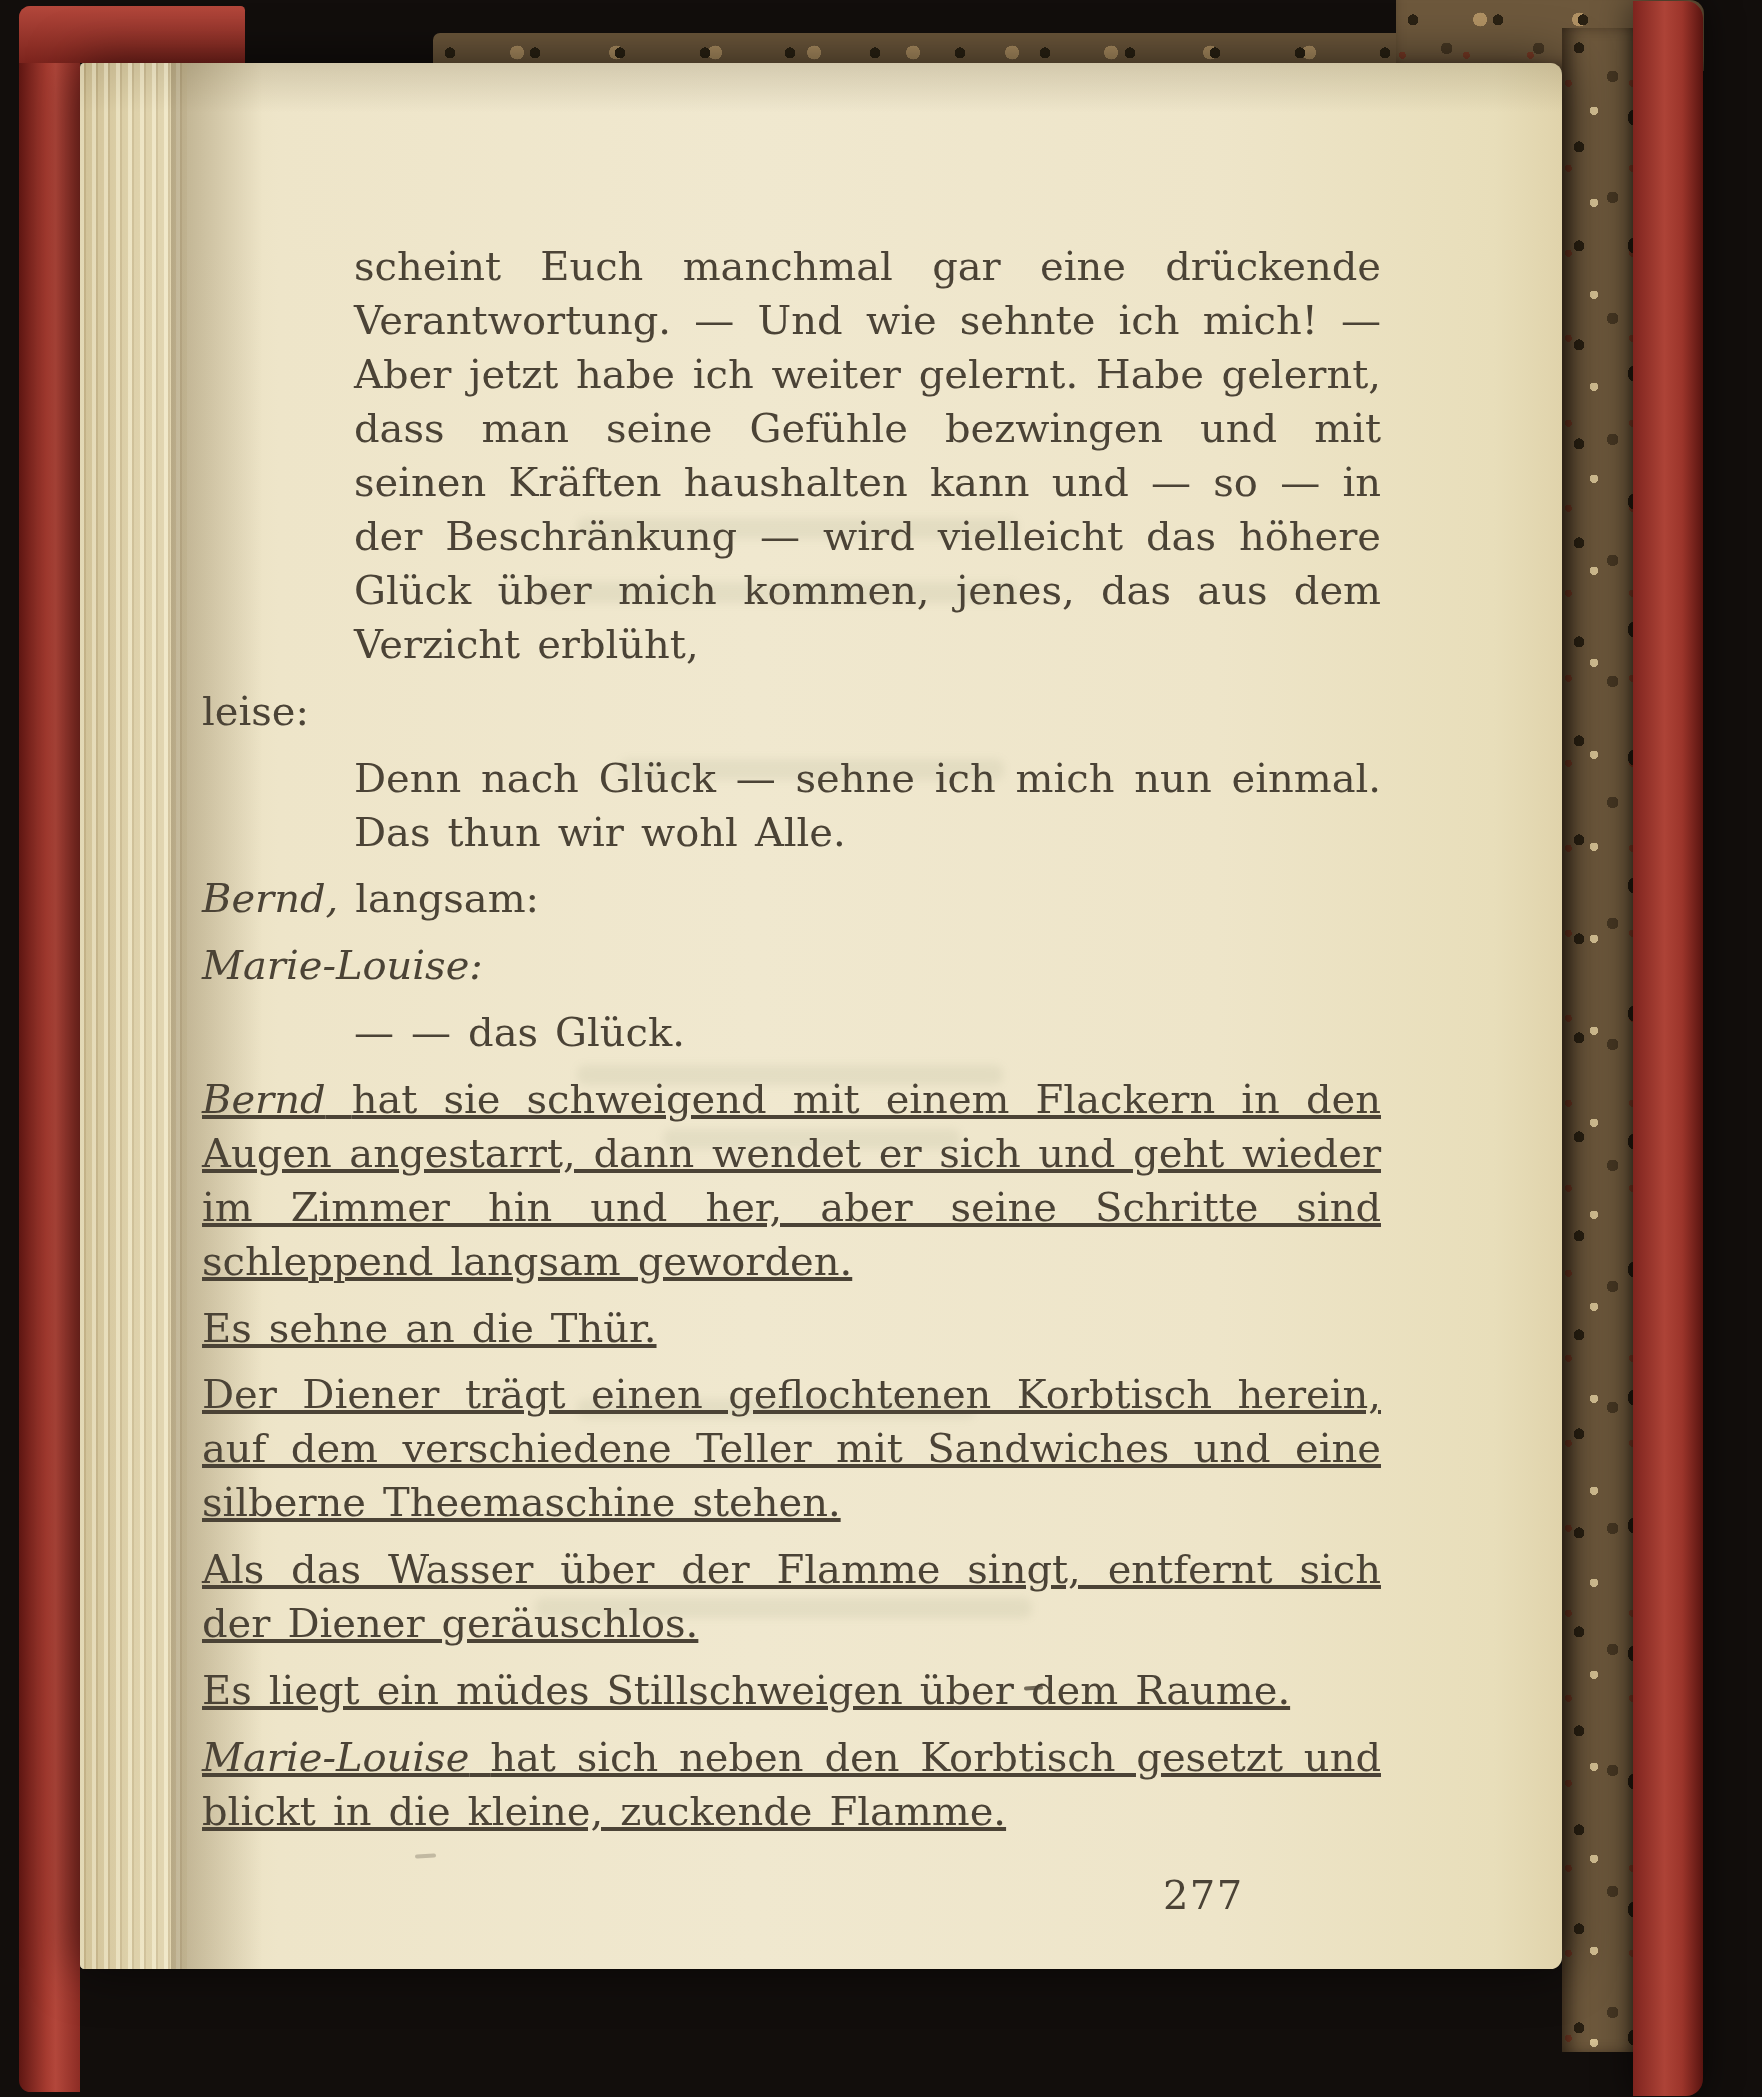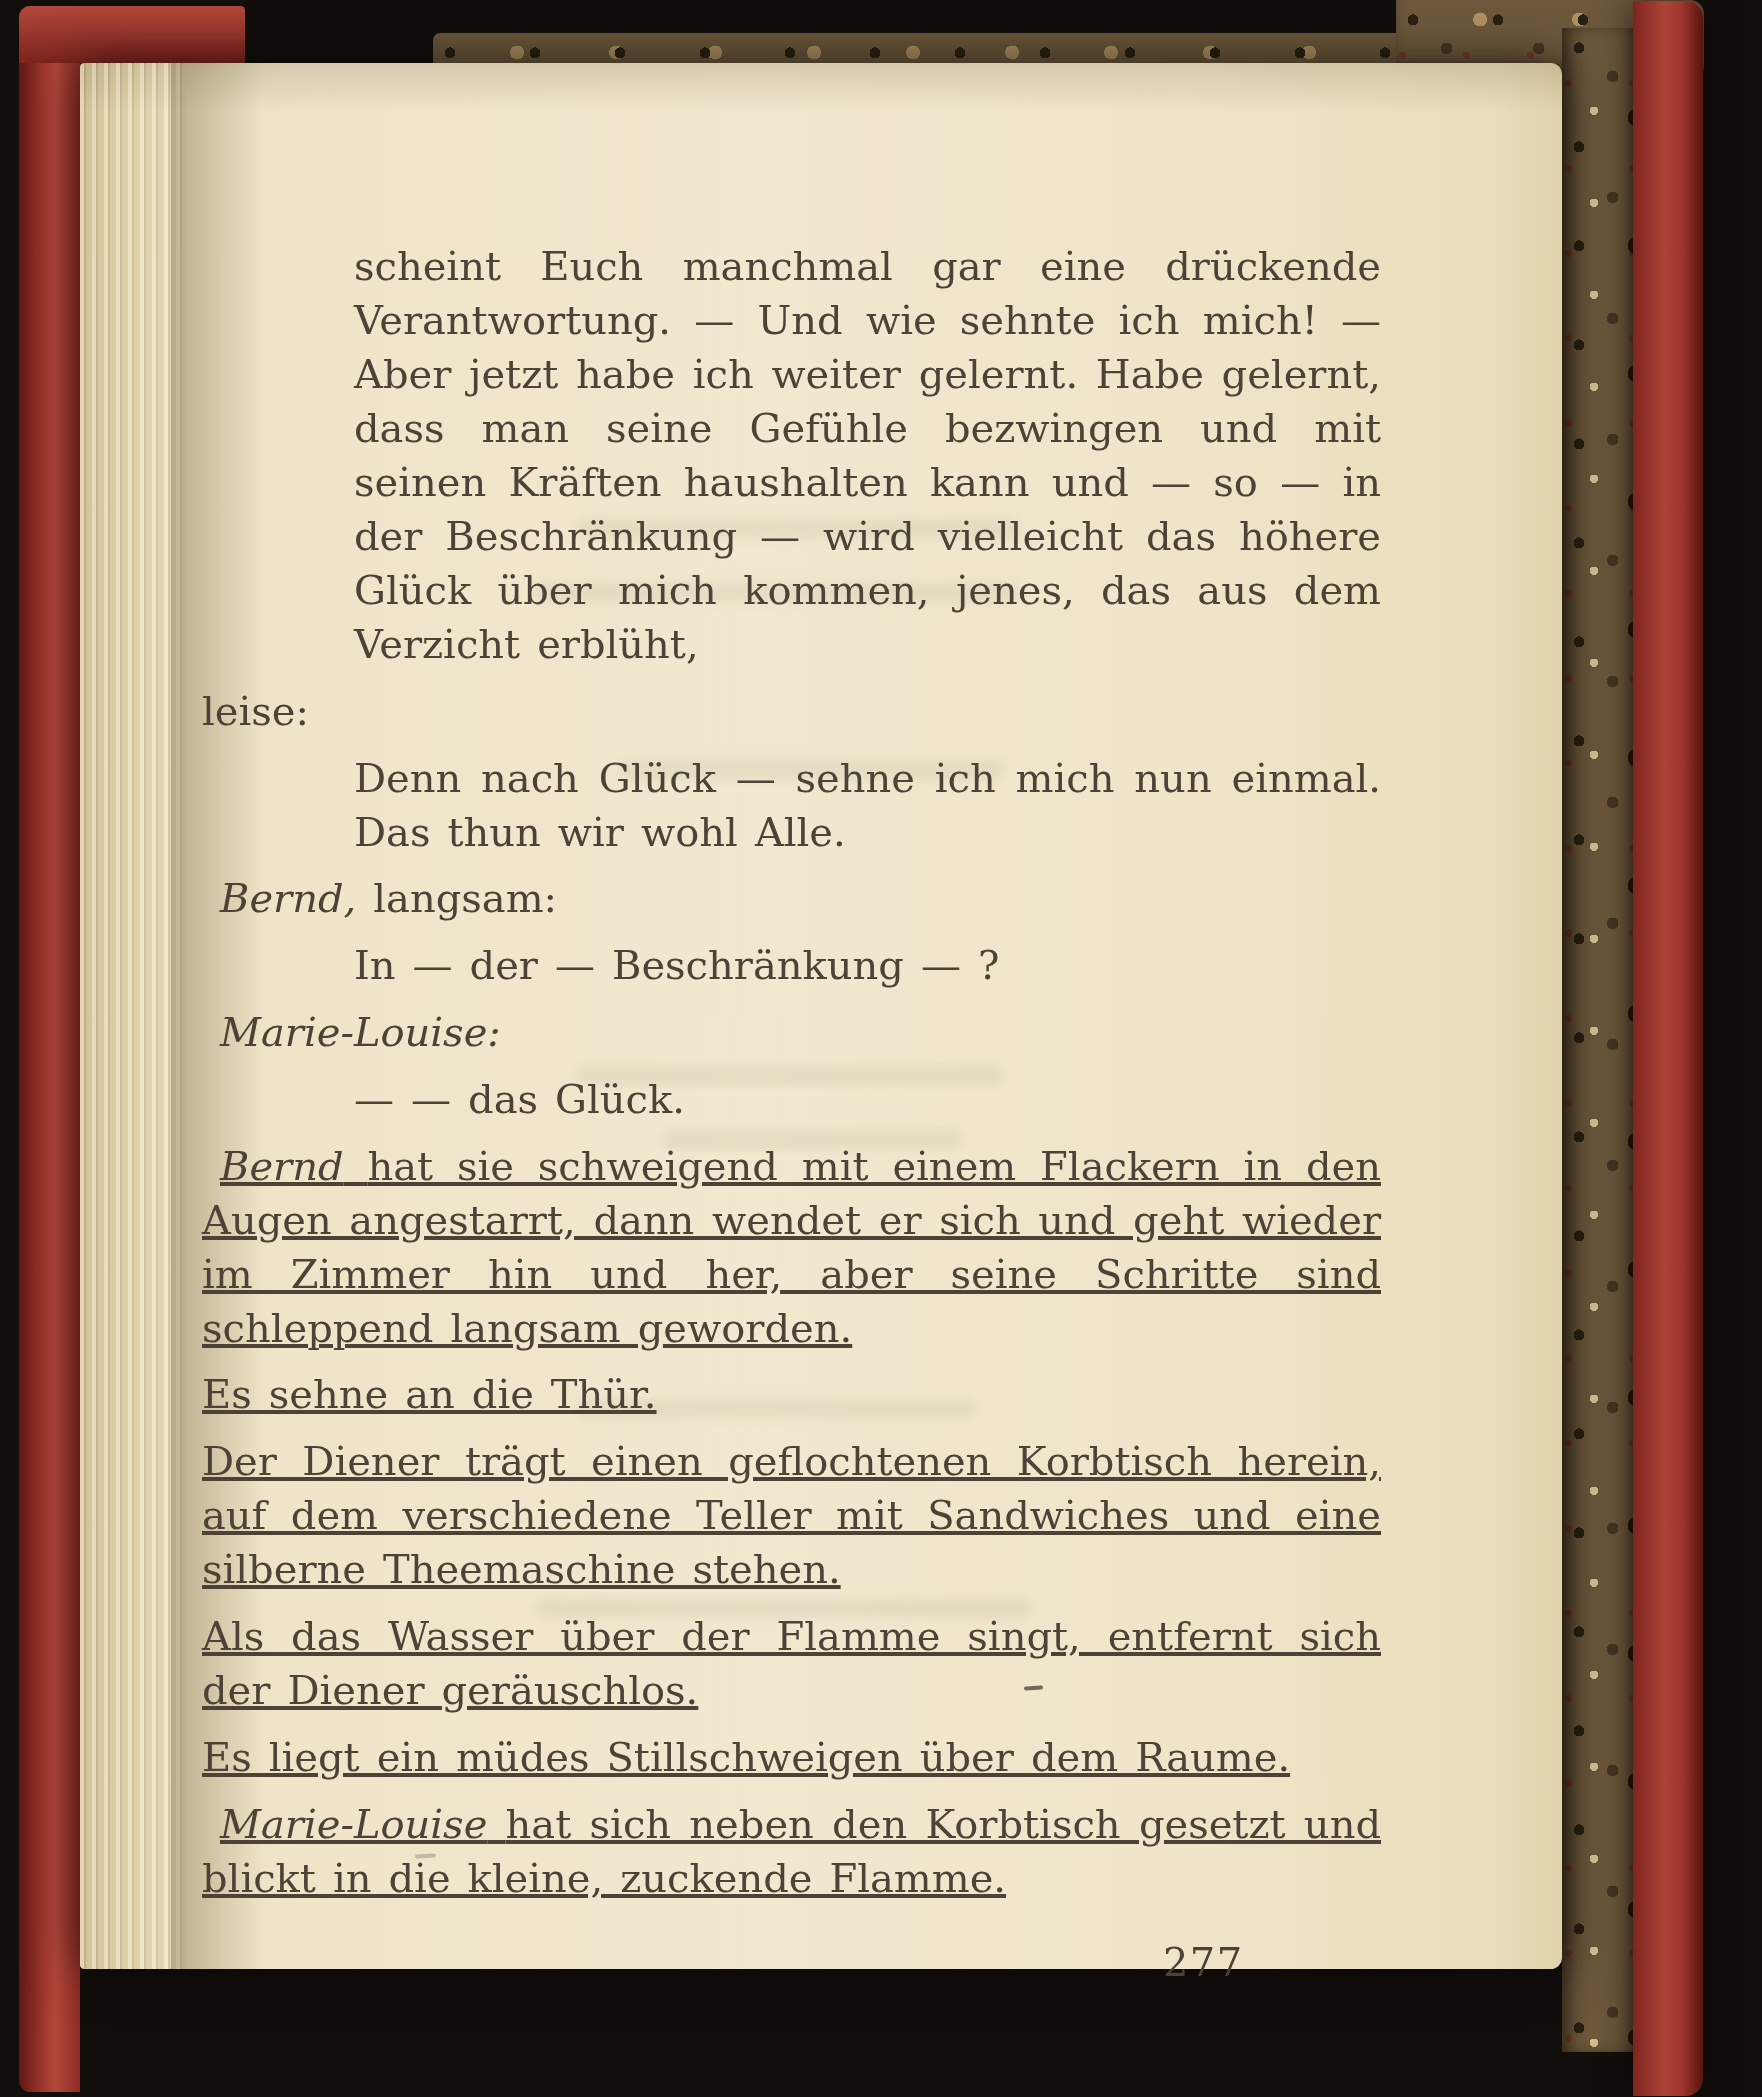--- a/index.html
+++ b/index.html
@@ -82,21 +82,21 @@
 
   
   .text-block{
     left:122px;top:176px;width:1179px;
     color:#4b4336;font-size:40px;line-height:54px;word-spacing:4.3px;
   }
   p.para{margin:0 0 12.8px;}
   p.speech{margin-left:152px;text-align:justify;}
   p.stage{text-align:justify;text-decoration:underline;}
   p.cue{text-align:left;}
-  .speaker{font-style:italic;margin-left:18px;}
+  .speaker{font-style:italic;}
   .page-number{
     margin:30px 0 0 961px;font-size:40px;letter-spacing:1.4px;color:#4b4336;
   }
 </style>
 </head>
 <body>
 
 <div class="abs cover-left"></div>
 <div class="abs cover-top-left"></div>
 <div class="abs top-edge marble"></div>
@@ -118,21 +118,20 @@
 
   <div class="abs speck" style="left:944px;top:1623px;width:18.5px;height:4.3px;"></div>
   <div class="abs speck light" style="left:335px;top:1791px;width:21px;height:3.6px;"></div>
 
   <div class="abs text-block">
 
   <p class="para speech"><span>scheint Euch manchmal gar eine drückende Verantwortung. — Und wie sehnte ich mich! — Aber jetzt habe ich weiter gelernt. Habe gelernt, dass man seine Gefühle bezwingen und mit seinen Kräften haushalten kann und — so — in der Beschränkung — wird vielleicht das höhere Glück über mich kommen, jenes, das aus dem Verzicht erblüht,</span></p>
       <p class="para cue"><span>leise:</span></p>
       <p class="para speech"><span>Denn nach Glück — sehne ich mich nun einmal. Das thun wir wohl Alle.</span></p>
       <p class="para cue"><span class="speaker">Bernd,</span> <span>langsam:</span></p>
-      <p class="para speech"><span>In — der — Beschränkung — ?</span></p>
       <p class="para cue"><span class="speaker">Marie-Louise:</span> <span></span></p>
       <p class="para speech"><span>— — das Glück.</span></p>
       <p class="para stage"><span class="speaker">Bernd</span> <span>hat sie schweigend mit einem Flackern in den Augen angestarrt, dann wendet er sich und geht wieder im Zimmer hin und her, aber seine Schritte sind schleppend langsam geworden.</span></p>
       <p class="para stage"><span>Es sehne an die Thür.</span></p>
       <p class="para stage"><span>Der Diener trägt einen geflochtenen Korbtisch herein, auf dem verschiedene Teller mit Sandwiches und eine silberne Theemaschine stehen.</span></p>
       <p class="para stage"><span>Als das Wasser über der Flamme singt, entfernt sich der Diener geräuschlos.</span></p>
       <p class="para stage"><span>Es liegt ein müdes Stillschweigen über dem Raume.</span></p>
       <p class="para stage"><span class="speaker">Marie-Louise</span> <span>hat sich neben den Korbtisch gesetzt und blickt in die kleine, zuckende Flamme.</span></p>
       <div class="page-number">277</div>
     </div>

